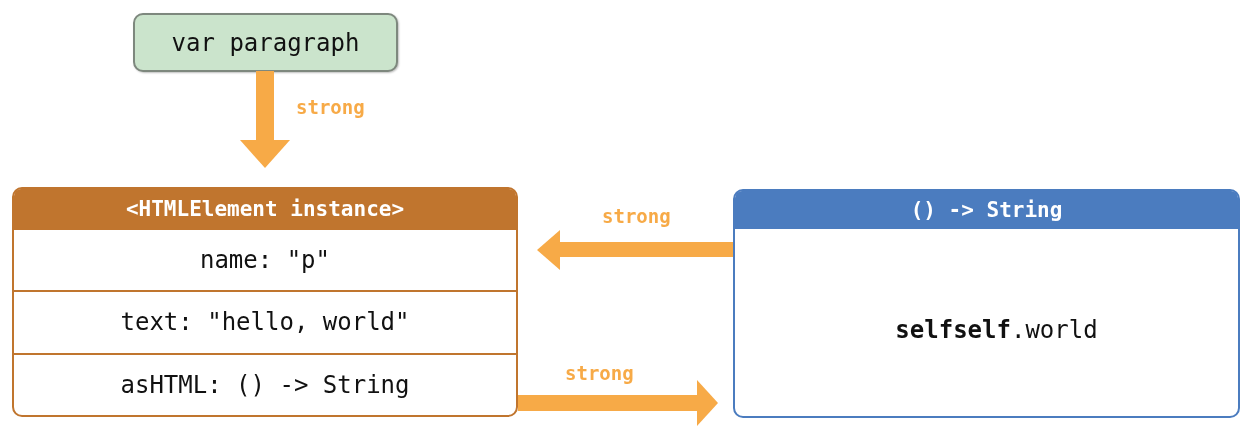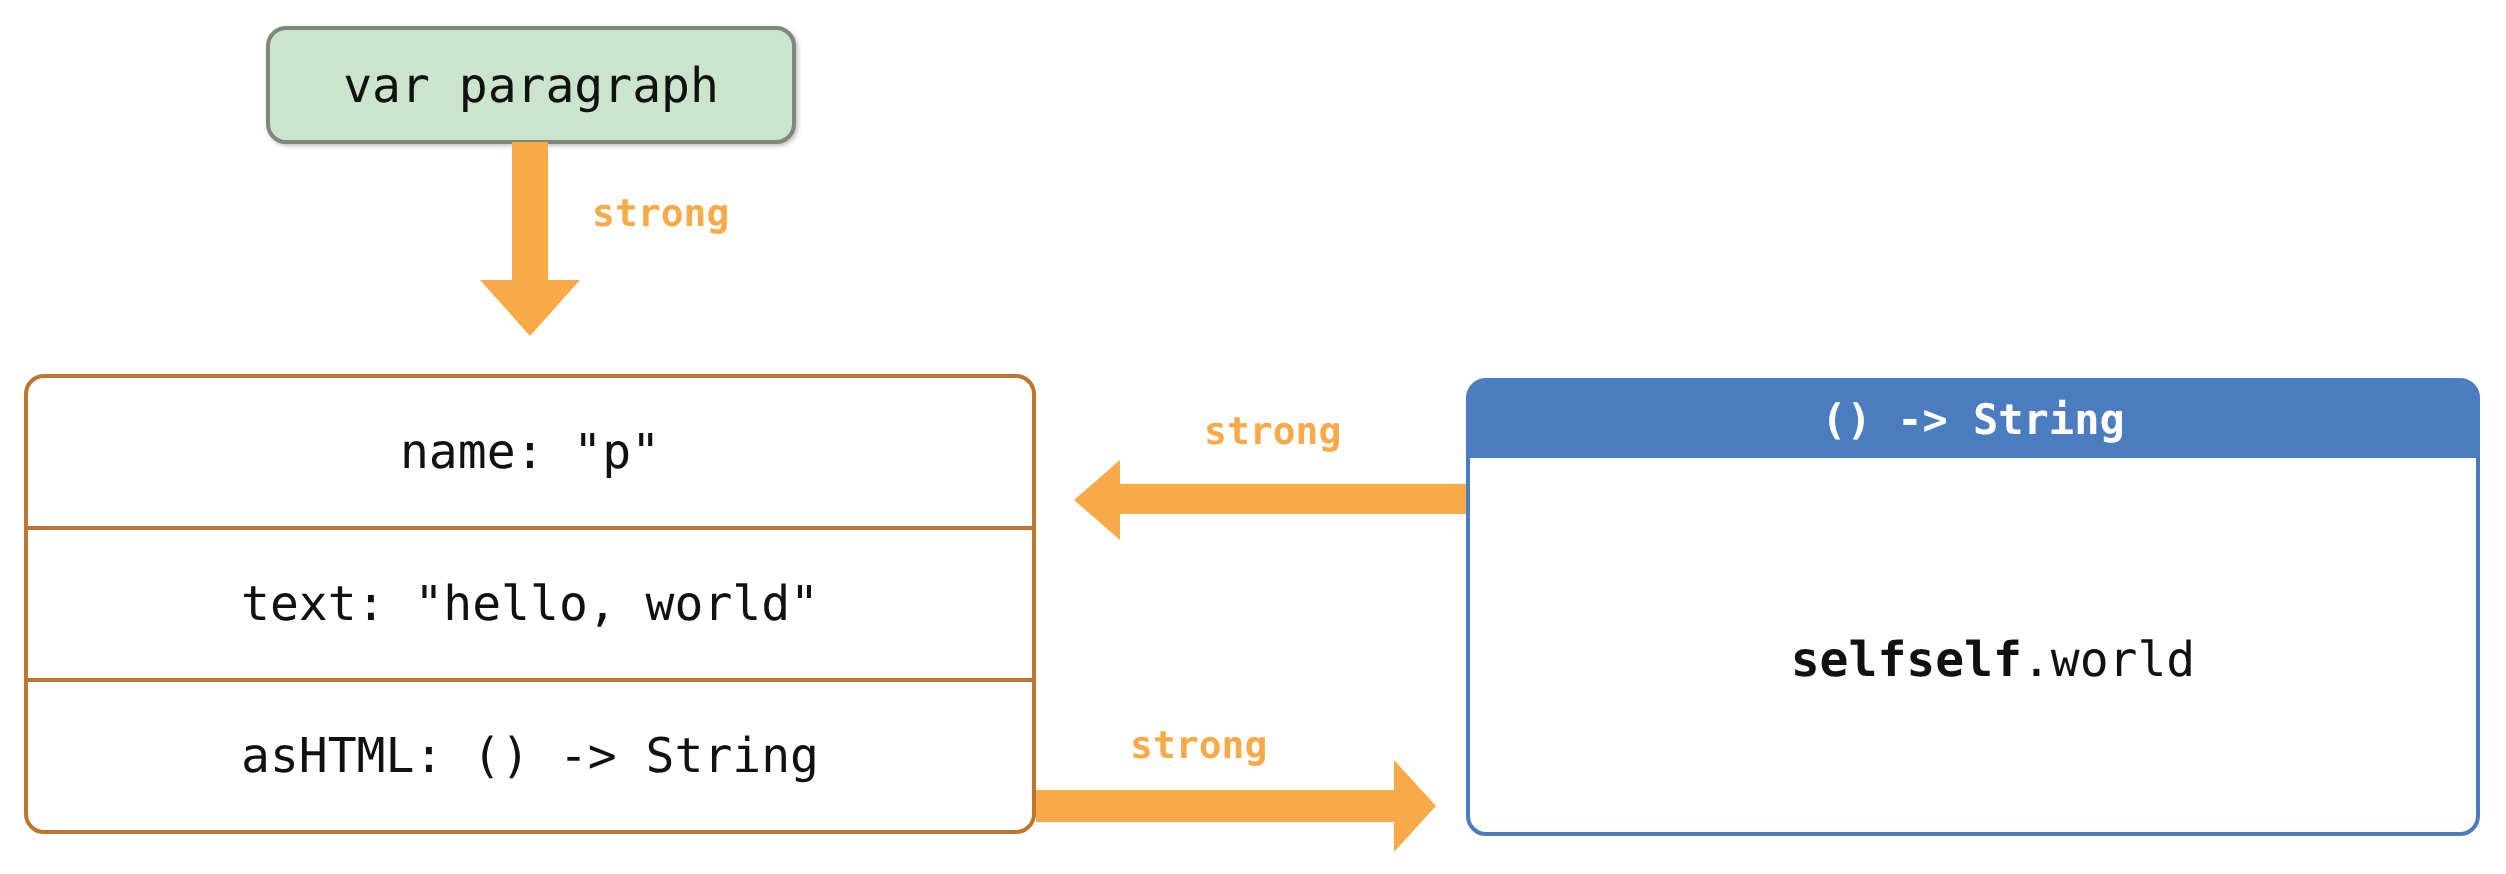--- a/index.html
+++ b/index.html
@@ -119,20 +119,21 @@
 
   <div class="var-box">
     <span>var paragraph</span>
   </div>
 
   <div class="shaft down-shaft"></div>
   <div class="down-head"></div>
   <div class="strong-label label-1">strong</div>
 
   <div class="record instance">
+    <div class="record-header">&lt;HTMLElement instance&gt;</div>
     <div class="record-row">name: "p"</div>
     <div class="record-row">text: "hello, world"</div>
     <div class="record-row">asHTML: () -&gt; String</div>
   </div>
 
   <div class="left-head"></div>
   <div class="shaft left-shaft"></div>
   <div class="strong-label label-2">strong</div>
 
   <div class="shaft right-shaft"></div>

